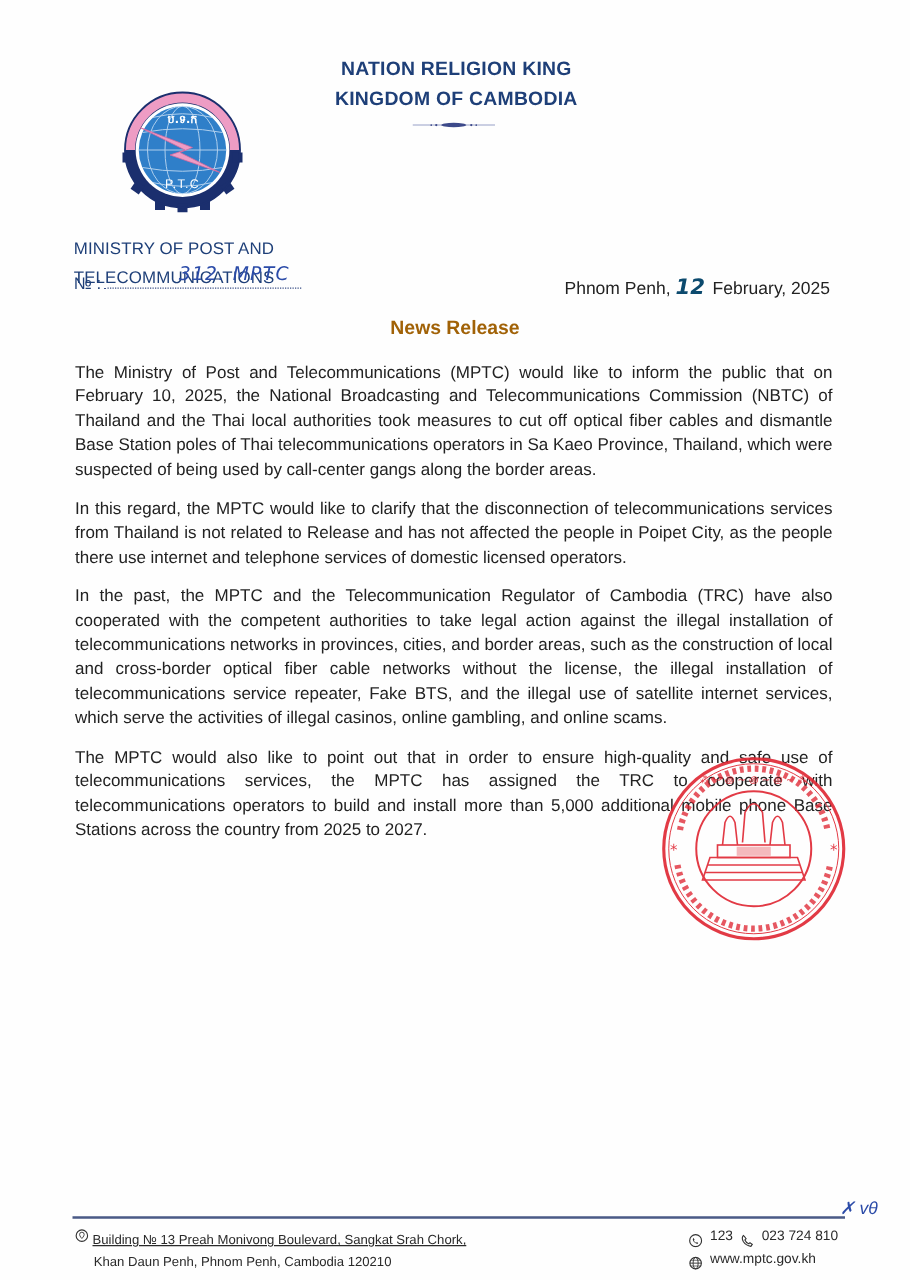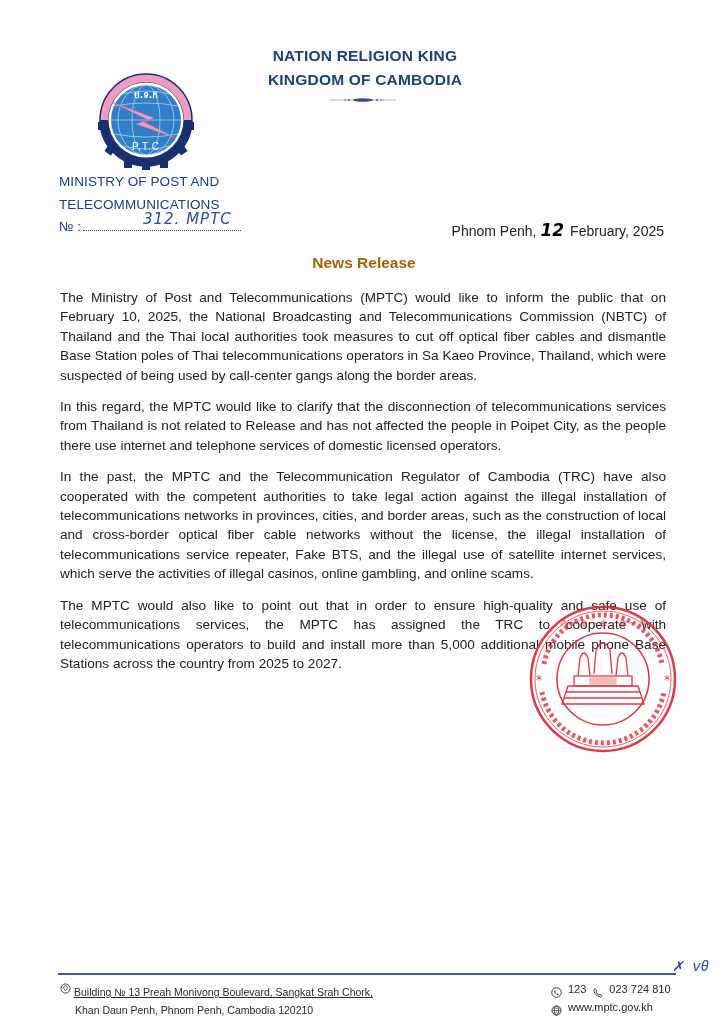--- a/index.html
+++ b/index.html
@@ -37,21 +37,21 @@
     .ornament {
       position: absolute;
       left: 330px;
       top: 97px;
       width: 66px;
       height: 6px;
     }
     .ministry {
       position: absolute;
       left: 59px;
-      top: 170px;
+      top: 187px;
       color: #1e3f78;
       font-size: 13.5px;
       line-height: 23px;
       letter-spacing: 0.1px;
     }
     .ref-line {
       position: absolute;
       left: 59px;
       top: 216px;
       font-size: 13.5px;
@@ -82,21 +82,21 @@
       right: 64px;
       top: 220px;
       font-size: 14px;
       color: #222;
       white-space: nowrap;
     }
     .date-hand {
       font-family: "DejaVu Sans", sans-serif;
       font-style: italic;
       font-weight: bold;
-      color: #000000;
+      color: #0c4a6e;
       font-size: 17px;
       margin: 0 6px 12px 4px;
     }
     .title {
       position: absolute;
       left: 0;
       width: 728px;
       top: 254px;
       text-align: center;
       font-weight: bold;
@@ -129,21 +129,21 @@
       left: 58px;
       top: 973px;
       width: 618px;
       height: 2px;
       background: #4a5a86;
     }
     .signature {
       position: absolute;
       left: 672px;
       top: 958px;
-      font-family: Liberation Mono, monospace;
+      font-family: Liberation Sans, sans-serif;
       font-style: italic;
       color: #2b4ba8;
       font-size: 14px;
     }
     .address {
       position: absolute;
       left: 60px;
       top: 983px;
       font-size: 10.5px;
       line-height: 18px;

